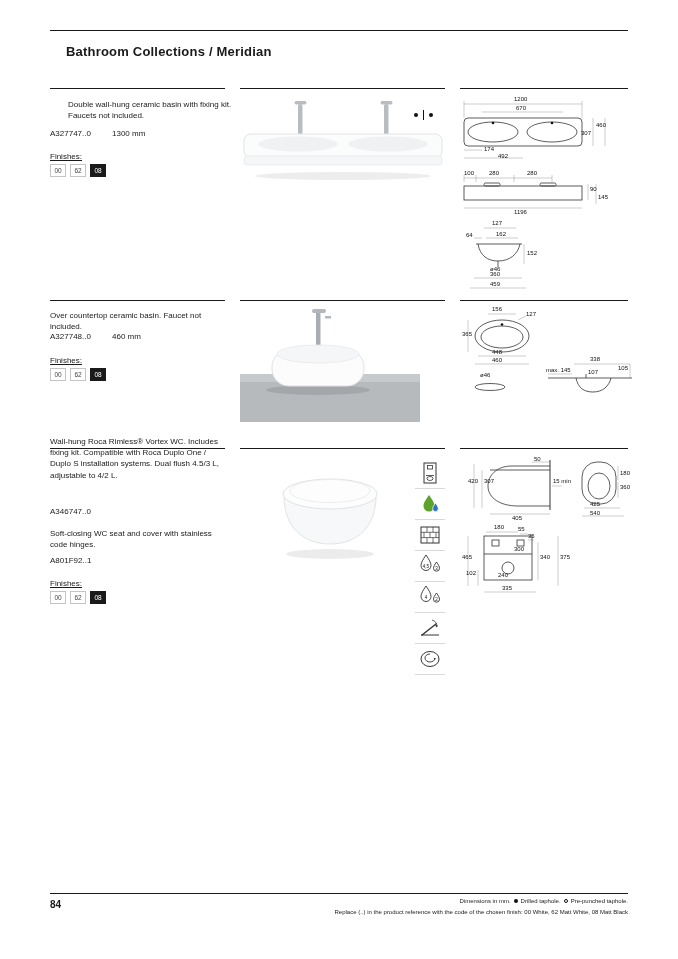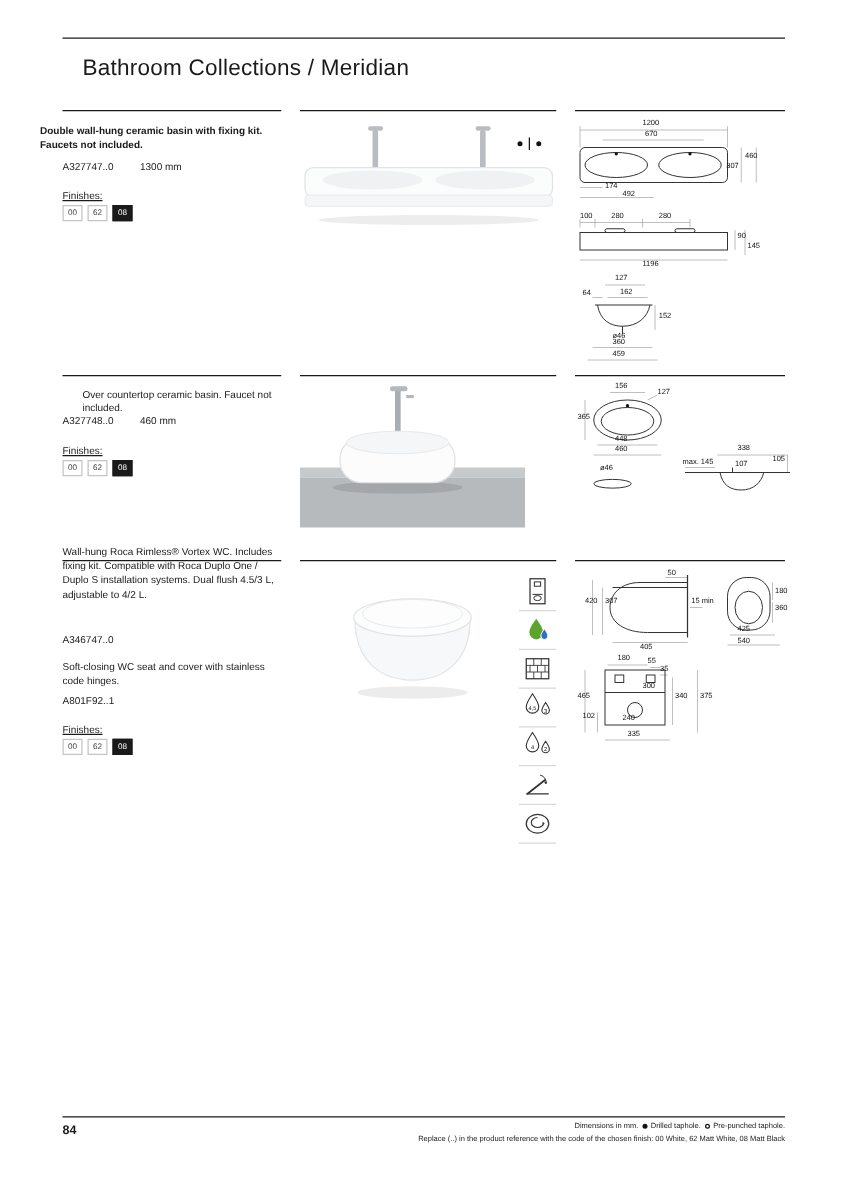--- a/index.html
+++ b/index.html
@@ -3,21 +3,21 @@
 <meta charset="utf-8">
 <style>
   * { margin:0; padding:0; box-sizing:border-box; }
   html,body { background:#fff; }
   .page {
     position:relative; width:678px; height:959px; background:#ffffff;
     font-family:"Liberation Sans", sans-serif; color:#1a1a1a; overflow:hidden;
   }
   .abs { position:absolute; }
   .rule { position:absolute; height:1px; background:#1a1a1a; }
-  .page-title { position:absolute; font-size:18px; font-weight:400; letter-spacing:0.2px;padding-left:16px; }
+  .page-title { position:absolute; font-size:13px; font-weight:700; letter-spacing:0.2px;padding-left:16px; }
   .desc { position:absolute; font-size:8px; line-height:1.4; width:178px; color:#1a1a1a; }
   .refrow { position:absolute; font-size:8px; }
   .ref { font-weight:400; display:inline-block; min-width:62px; }
   .fin-label { position:absolute; font-size:8px;text-decoration:underline; }
   .chips { position:absolute; display:flex; gap:4px; }
   .chip {
     width:16px; height:13px; border:1px solid #c4c4c4; background:#fff; color:#444;
     font-size:6.5px; display:flex; align-items:center; justify-content:center;
   }
   .chip.dark { background:#1a1a1a; border-color:#1a1a1a; color:#fff; }
@@ -42,21 +42,21 @@
 
 <div class="page">
 
   <div class="rule" style="left:50px;top:30px;width:578px;"></div>
   <div class="page-title" style="left:50px;top:44px;">Bathroom Collections / Meridian</div>
 
   <div class="rule" style="left:50px;top:88px;width:175px;"></div>
   <div class="rule" style="left:240px;top:88px;width:205px;"></div>
   <div class="rule" style="left:460px;top:88px;width:168px;"></div>
 
-  <div class="desc" style="left:32px;top:99px;font-weight:bold;">Double wall-hung ceramic basin with fixing kit. Faucets not included.</div>
+  <div class="desc" style="left:68px;top:99px;">Double wall-hung ceramic basin with fixing kit. Faucets not included.</div>
   <div class="refrow" style="left:50px;top:129px;">
     <span class="ref">A327747..0</span><span>1300 mm</span>
   </div>
   <div class="fin-label" style="left:50px;top:152px;">Finishes:</div>
   <div class="chips" style="left:50px;top:164px;">
     <span class="chip">00</span>
     <span class="chip">62</span>
     <span class="chip dark">08</span>
   </div>
 
@@ -158,21 +158,21 @@
     <span class="dl" style="left:24px;top:46px;">ø46</span>
     <span class="dl" style="left:61px;top:30px;">152</span>
     <span class="dl" style="left:24px;top:51px;">360</span>
     <span class="dl" style="left:24px;top:61px;">459</span>
   </div>
 
   <div class="rule" style="left:50px;top:300px;width:175px;"></div>
   <div class="rule" style="left:240px;top:300px;width:205px;"></div>
   <div class="rule" style="left:460px;top:300px;width:168px;"></div>
 
-  <div class="desc" style="left:50px;top:310px;margin-left:16px;">Over countertop ceramic basin. Faucet not included.</div>
+  <div class="desc" style="left:50px;top:310px;">Over countertop ceramic basin. Faucet not included.</div>
   <div class="refrow" style="left:50px;top:332px;">
     <span class="ref">A327748..0</span><span>460 mm</span>
   </div>
   <div class="fin-label" style="left:50px;top:356px;">Finishes:</div>
   <div class="chips" style="left:50px;top:368px;">
     <span class="chip">00</span>
     <span class="chip">62</span>
     <span class="chip dark">08</span>
   </div>
 

